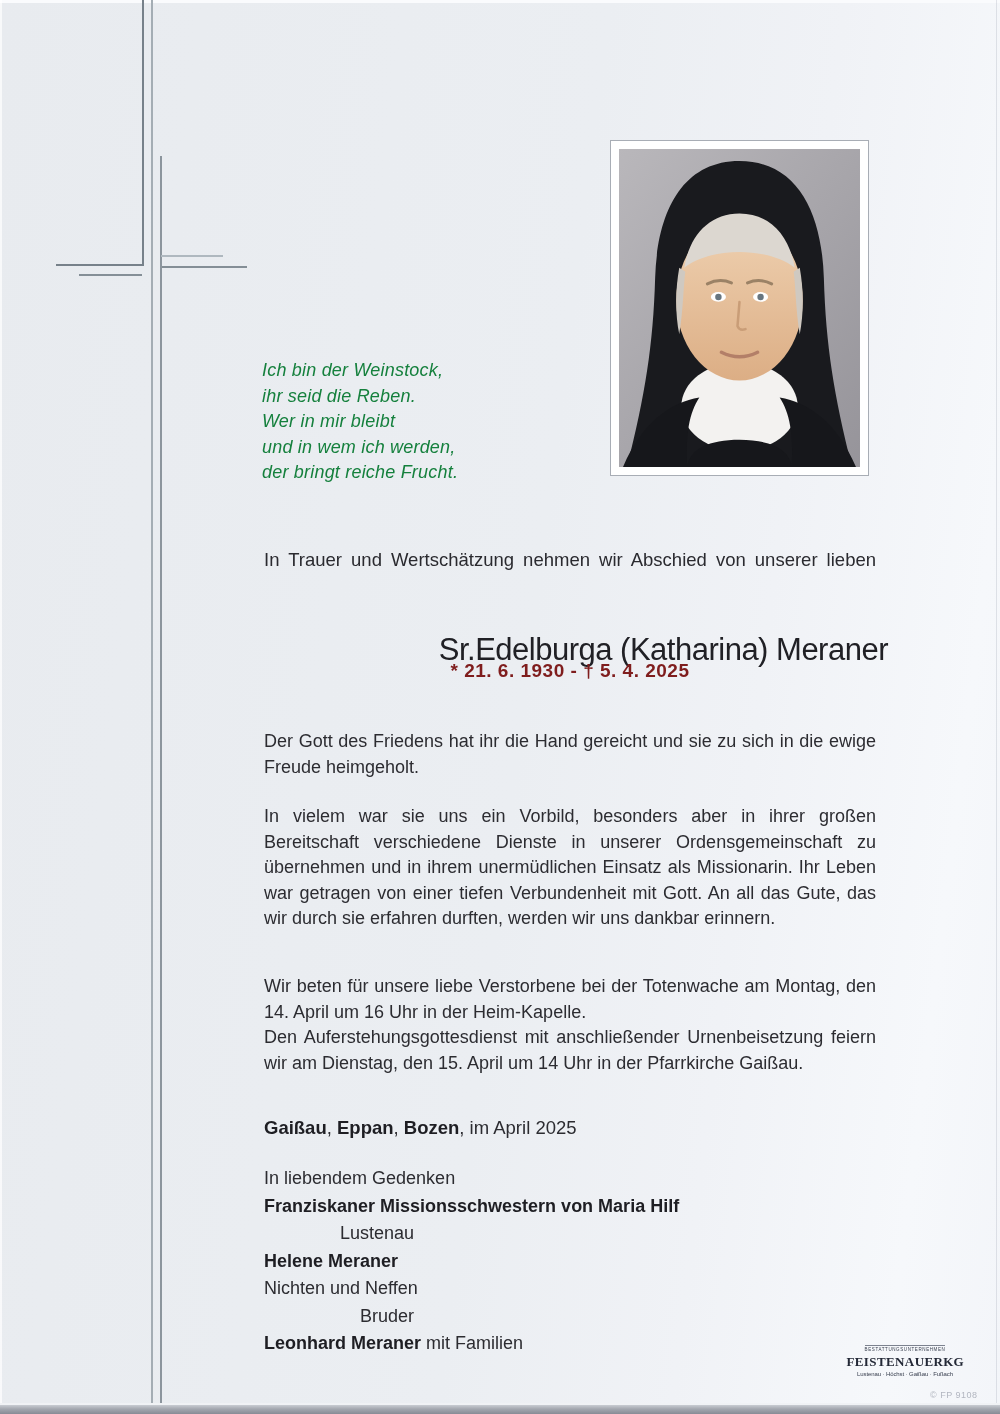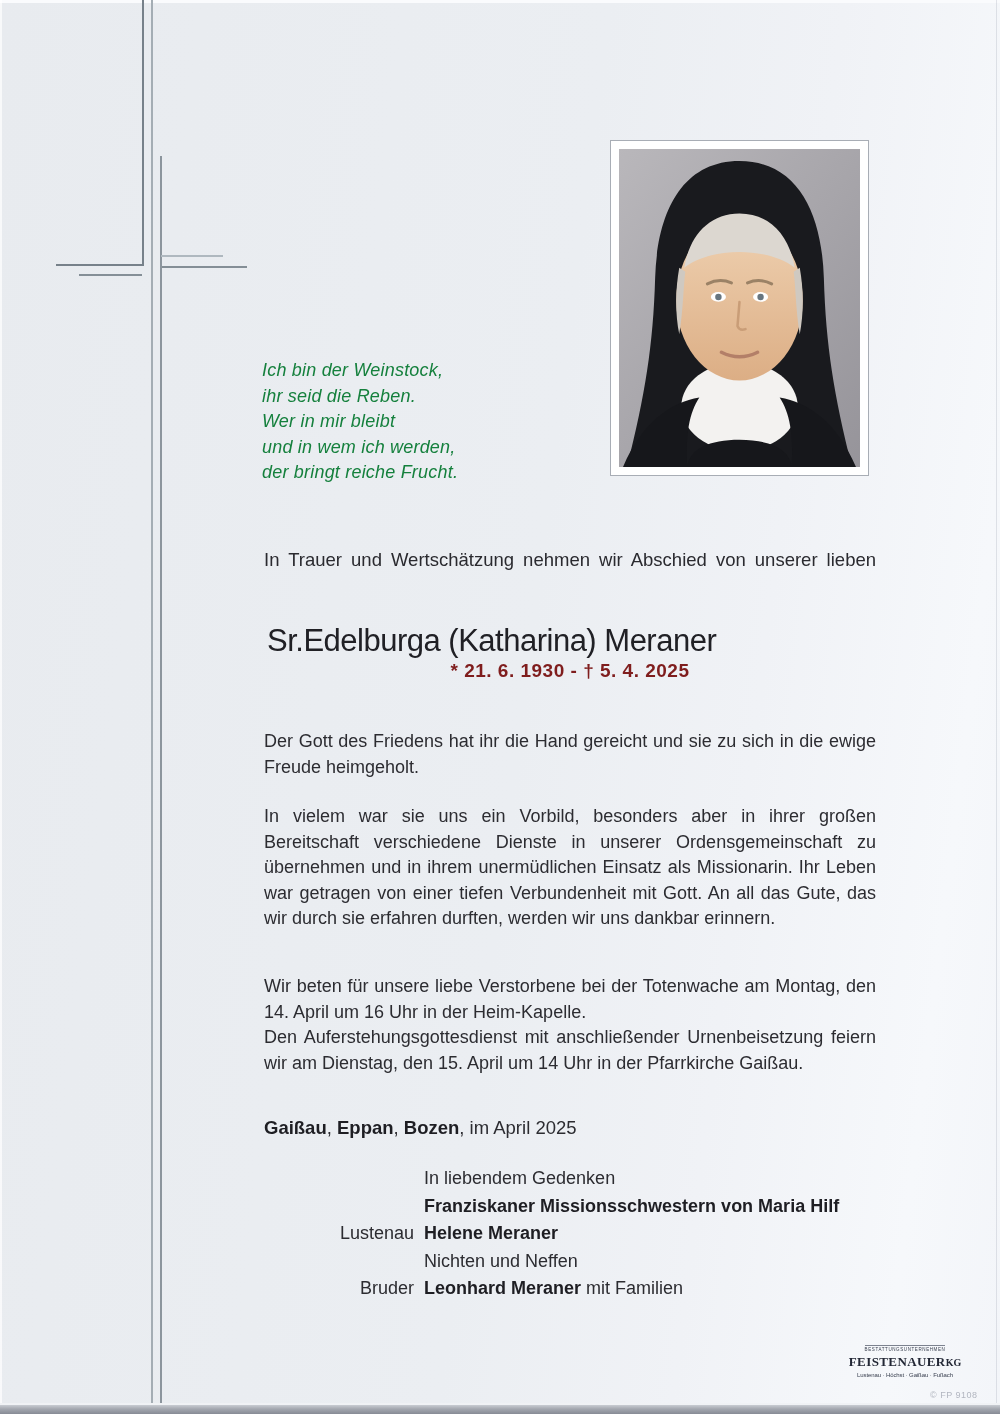--- a/index.html
+++ b/index.html
@@ -41,54 +41,54 @@
     letter-spacing:0.2px;
   }
 
   .intro{
     position:absolute;left:264px;top:549px;width:612px;
     font-size:18.5px;color:#2a2a2f;
     text-align:justify;text-align-last:justify;
   }
 
   .name{
-    position:absolute;left:264px;top:620px;width:612px;margin:3px;
+    position:absolute;left:264px;top:620px;width:612px;margin:12px;
     font-size:31px;font-weight:normal;letter-spacing:-0.5px;
-    text-align:left;color:#202025;white-space:nowrap;
+    text-align:right;color:#202025;white-space:nowrap;
   }
   .dates{
     position:absolute;left:264px;top:660px;width:612px;
     font-size:19px;font-weight:bold;letter-spacing:0.5px;
     text-align:center;color:#7f1d1d;
   }
 
   .para{position:absolute;left:264px;width:612px;margin:0;
     font-size:18px;line-height:25.5px;text-align:justify;color:#2c2c31;}
   .p1{top:729px;}
   .p2{top:804px;}
   .p3{top:974px;}
   .p3 p{margin:0;text-align:justify;}
 
   .closing{position:absolute;left:264px;top:1117px;width:612px;
     font-size:18.5px;color:#2c2c31;}
   .b{font-weight:bold;color:#1e1e23;}
 
   .mourners{position:absolute;left:264px;top:1165px;width:620px;
     font-size:18px;color:#2c2c31;}
-  .m-row{display:flex;line-height:27.5px;}
+  .m-row{display:flex;line-height:27.5px;flex-direction:column;}
   .m-label{width:150px;text-align:right;padding-right:10px;flex:none;}
   .m-value{flex:1;}
 
   
   .fh{position:absolute;left:845px;top:1337px;width:120px;text-align:center;color:#2c3140;}
   .fh-over{font-size:4.5px;letter-spacing:0.6px;color:#3a4050;
     border-top:0.5px solid #7c828f;display:inline-block;padding-top:1px;margin-bottom:1px;}
   .fh-name{font-family:"Liberation Serif",serif;font-size:13px;font-weight:bold;
     letter-spacing:0.4px;line-height:14px;color:#232836;}
-  .fh-kg{font-size:10px;letter-spacing:0;margin-left:0;}
+  .fh-kg{font-size:13px;letter-spacing:0;margin-left:0;}
   .fh-towns{font-size:6px;letter-spacing:-0.1px;color:#3a4050;margin-top:2px;}
 
   .copyright{position:absolute;left:930px;top:1390px;width:60px;
     font-size:9px;color:#b2b6c0;letter-spacing:0.5px;}
 </style>
 </head>
 <body>
 
 <div>
 

